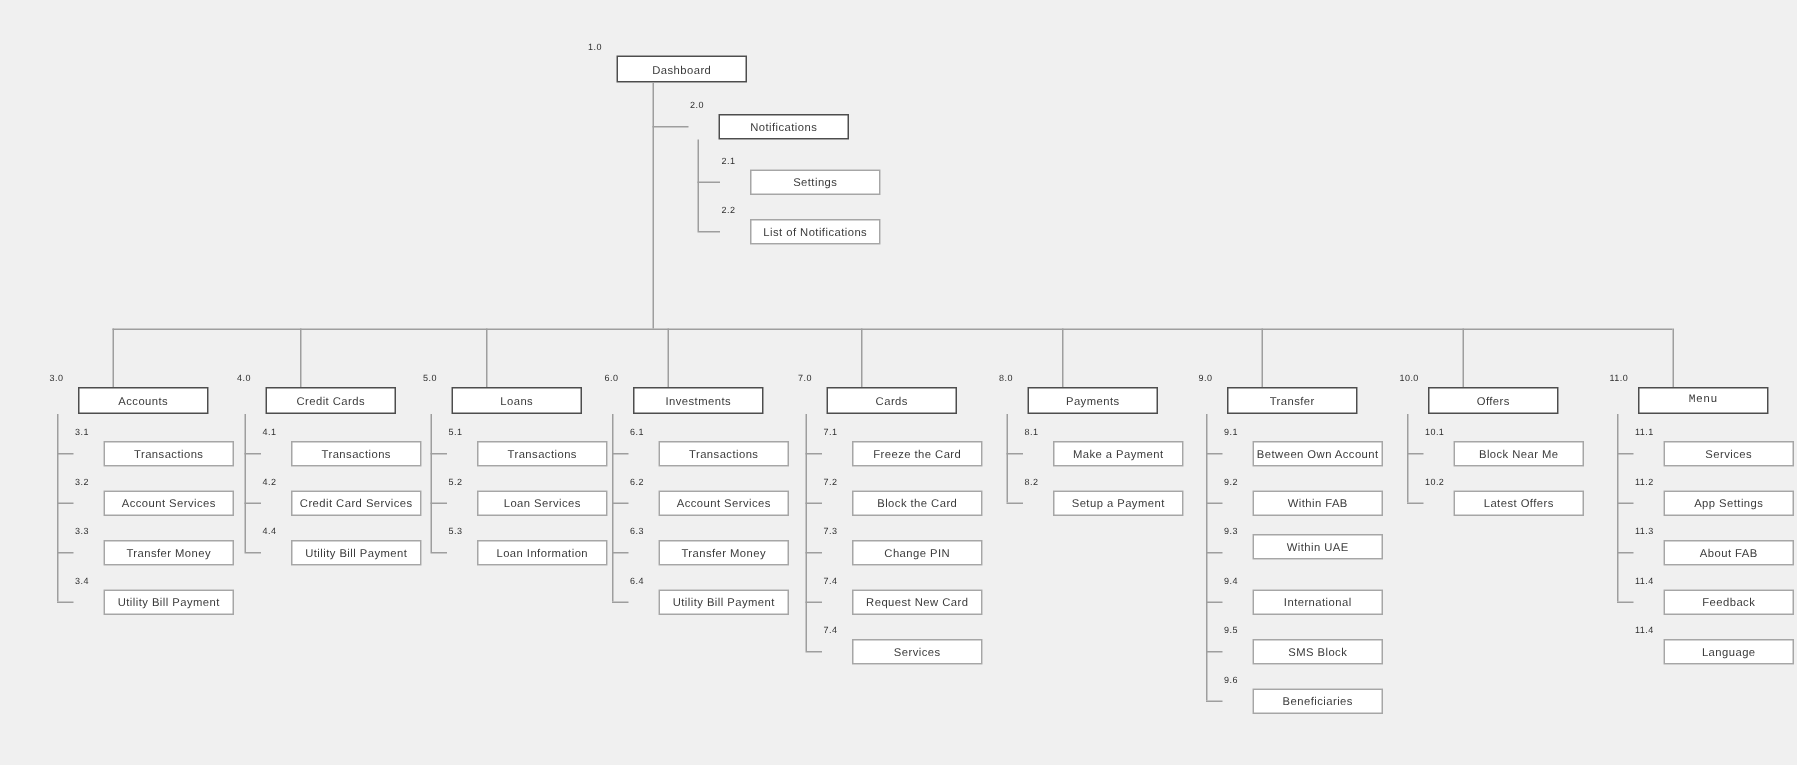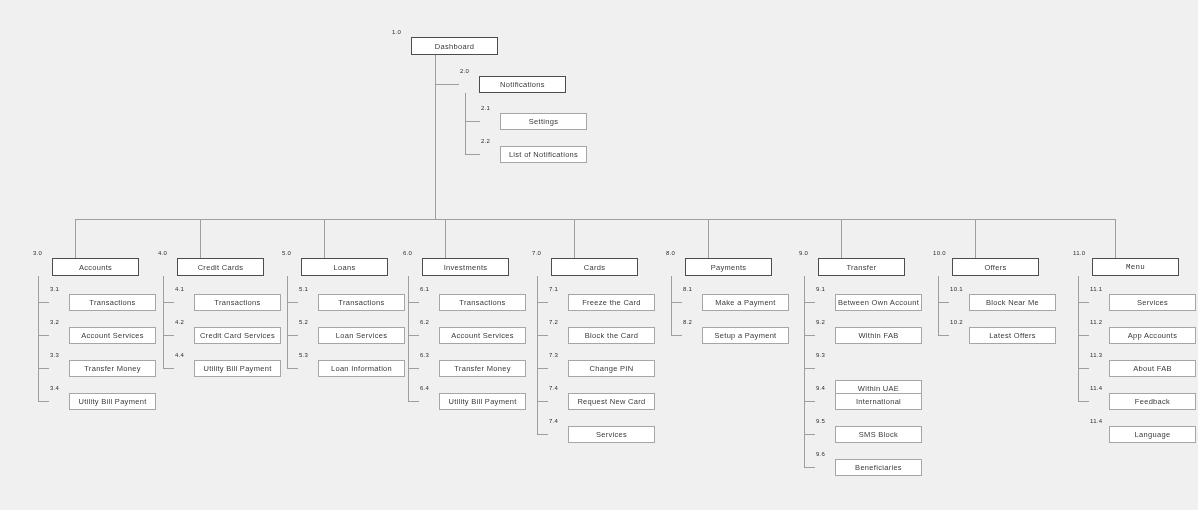--- a/index.html
+++ b/index.html
@@ -136,21 +136,21 @@
     <div class="num" style="left: 799px; top: 249px;">9.0</div>
     <div class="node parent" style="left: 798px; top: 258px; width: 87px; height: 18px;">Transfer</div>
     <div class="lh" style="left: 804px; top: 302px; width: 11px;"></div>
     <div class="num" style="left: 816px; top: 285px;">9.1</div>
     <div class="node child" style="left: 815px; top: 294px; width: 87px; height: 17px;">Between Own Account</div>
     <div class="lh" style="left: 804px; top: 335px; width: 11px;"></div>
     <div class="num" style="left: 816px; top: 318px;">9.2</div>
     <div class="node child" style="left: 815px; top: 327px; width: 87px; height: 17px;">Within FAB</div>
     <div class="lh" style="left: 804px; top: 368px; width: 11px;"></div>
     <div class="num" style="left: 816px; top: 351px;">9.3</div>
-    <div class="node child" style="left: 815px; top: 380px; width: 87px; height: 17px;">Within UAE</div>
+    <div class="node child" style="left: 815px; top: 356px; width: 87px; height: 17px;">Within UAE</div>
     <div class="lh" style="left: 804px; top: 401px; width: 11px;"></div>
     <div class="num" style="left: 816px; top: 384px;">9.4</div>
     <div class="node child" style="left: 815px; top: 393px; width: 87px; height: 17px; text-align: right;">International</div>
     <div class="lh" style="left: 804px; top: 434px; width: 11px;"></div>
     <div class="num" style="left: 816px; top: 417px;">9.5</div>
     <div class="node child" style="left: 815px; top: 426px; width: 87px; height: 17px;">SMS Block</div>
     <div class="lh" style="left: 804px; top: 467px; width: 11px;"></div>
     <div class="num" style="left: 816px; top: 450px;">9.6</div>
     <div class="node child" style="left: 815px; top: 459px; width: 87px; height: 17px;">Beneficiaries</div>
     <div class="lv" style="left: 804px; top: 276px; height: 191px;"></div>
@@ -165,21 +165,21 @@
     <div class="node child" style="left: 949px; top: 327px; width: 87px; height: 17px;">Latest Offers</div>
     <div class="lv" style="left: 938px; top: 276px; height: 59px;"></div>
     <div class="lv" style="left: 1115px; top: 219px; height: 39px;"></div>
     <div class="num" style="left: 1073px; top: 249px;">11.0</div>
     <div class="node parent" style="left: 1072px; top: 258px; width: 87px; height: 18px; font-family: Liberation Mono, monospace;">Menu</div>
     <div class="lh" style="left: 1078px; top: 302px; width: 11px;"></div>
     <div class="num" style="left: 1090px; top: 285px;">11.1</div>
     <div class="node child" style="left: 1089px; top: 294px; width: 87px; height: 17px;">Services</div>
     <div class="lh" style="left: 1078px; top: 335px; width: 11px;"></div>
     <div class="num" style="left: 1090px; top: 318px;">11.2</div>
-    <div class="node child" style="left: 1089px; top: 327px; width: 87px; height: 17px;">App Accounts</div>
+    <div class="node child" style="left: 1089px; top: 327px; width: 87px; height: 17px;">App Settings</div>
     <div class="lh" style="left: 1078px; top: 368px; width: 11px;"></div>
     <div class="num" style="left: 1090px; top: 351px;">11.3</div>
     <div class="node child" style="left: 1089px; top: 360px; width: 87px; height: 17px;">About FAB</div>
     <div class="lh" style="left: 1078px; top: 401px; width: 11px;"></div>
     <div class="num" style="left: 1090px; top: 384px;">11.4</div>
     <div class="node child" style="left: 1089px; top: 393px; width: 87px; height: 17px;">Feedback</div>
     <div class="num" style="left: 1090px; top: 417px;">11.4</div>
     <div class="node child" style="left: 1089px; top: 426px; width: 87px; height: 17px;">Language</div>
     <div class="lv" style="left: 1078px; top: 276px; height: 125px;"></div>
   </div>

